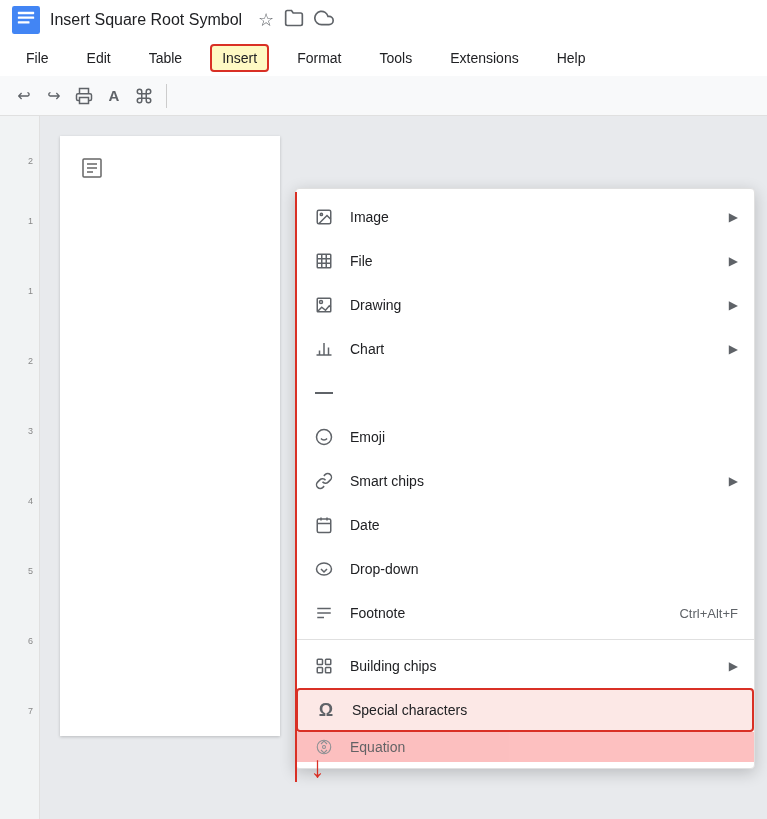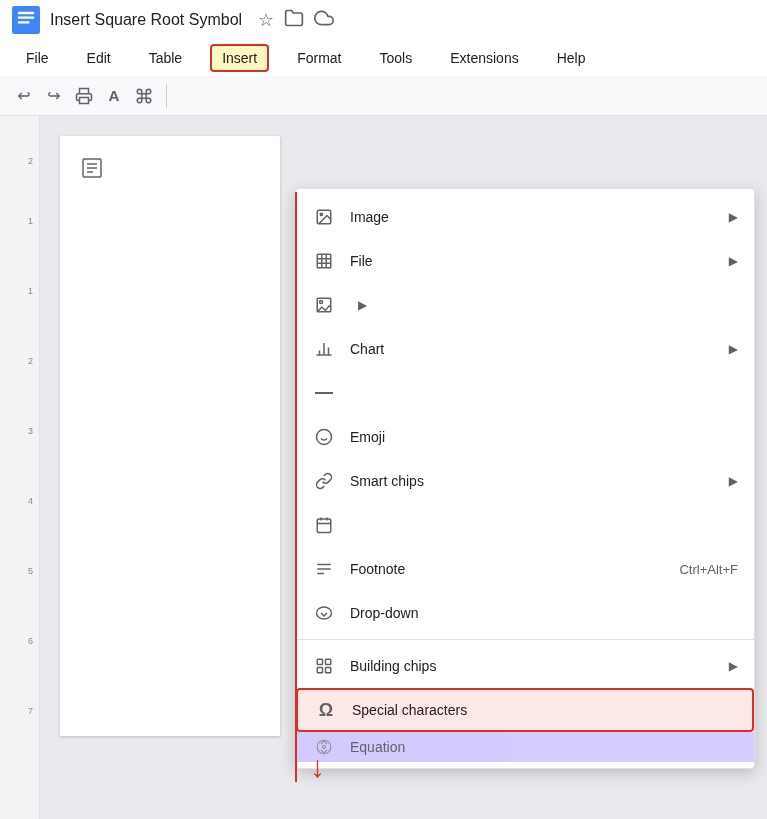--- a/index.html
+++ b/index.html
@@ -193,21 +193,21 @@
     }
 
     
     .equation-partial {
       display: flex;
       align-items: center;
       padding: 8px 16px;
       font-size: 14px;
       color: #202124;
       height: 44px;
-      background: #c4b5fd;
+      background: #fca5a5;
     }
     .equation-icon-wrap {
       width: 24px;
       height: 24px;
       margin-right: 14px;
       display: flex;
       align-items: center;
       justify-content: center;
       font-size: 16px;
       color: #5f6368;
@@ -337,20 +337,21 @@
     </div>
 
     <div class="menu-option">
       <div class="menu-option-icon">
         <svg width="18" height="18" viewBox="0 0 24 24" fill="none" stroke="#5f6368" stroke-width="2">
           <rect x="3" y="3" width="18" height="18" rx="1"></rect>
           <circle cx="8" cy="8" r="2"></circle>
           <path d="M3 21 L9 15 L14 19 L19 13 L21 15"></path>
         </svg>
       </div>
+      <span class="menu-option-label">Drawing</span>
       <span class="menu-option-arrow">▶</span>
     </div>
 
     <div class="menu-option">
       <div class="menu-option-icon">
         <svg width="18" height="18" viewBox="0 0 24 24" fill="none" stroke="#5f6368" stroke-width="2">
           <line x1="18" y1="20" x2="18" y2="10"></line>
           <line x1="12" y1="20" x2="12" y2="4"></line>
           <line x1="6" y1="20" x2="6" y2="14"></line>
           <line x1="2" y1="20" x2="22" y2="20"></line>
@@ -393,42 +394,43 @@
 
     <div class="menu-option">
       <div class="menu-option-icon">
         <svg width="18" height="18" viewBox="0 0 24 24" fill="none" stroke="#5f6368" stroke-width="2">
           <rect x="3" y="4" width="18" height="18" rx="2" ry="2"></rect>
           <line x1="16" y1="2" x2="16" y2="6"></line>
           <line x1="8" y1="2" x2="8" y2="6"></line>
           <line x1="3" y1="10" x2="21" y2="10"></line>
         </svg>
       </div>
+      <span class="menu-option-label">Date</span>
+    </div>
+
+    <div class="menu-option">
+      <div class="menu-option-icon">
+        <svg width="18" height="18" viewBox="0 0 24 24" fill="none" stroke="#5f6368" stroke-width="2">
+          <ellipse cx="12" cy="12" rx="10" ry="8"></ellipse>
+          <polyline points="8 12 12 16 16 12"></polyline>
+        </svg>
+      </div>
+      <span class="menu-option-label">Drop-down</span>
     </div>
 
     <div class="menu-option">
       <div class="menu-option-icon">
         <svg width="18" height="18" viewBox="0 0 24 24" fill="none" stroke="#5f6368" stroke-width="2">
           <line x1="3" y1="6" x2="21" y2="6"></line>
           <line x1="3" y1="12" x2="21" y2="12"></line>
           <line x1="3" y1="18" x2="12" y2="18"></line>
         </svg>
       </div>
       <span class="menu-option-label">Footnote</span>
       <span class="menu-option-shortcut">Ctrl+Alt+F</span>
-    </div>
-
-    <div class="menu-option">
-      <div class="menu-option-icon">
-        <svg width="18" height="18" viewBox="0 0 24 24" fill="none" stroke="#5f6368" stroke-width="2">
-          <ellipse cx="12" cy="12" rx="10" ry="8"></ellipse>
-          <polyline points="8 12 12 16 16 12"></polyline>
-        </svg>
-      </div>
-      <span class="menu-option-label">Drop-down</span>
     </div>
 
     <div class="menu-divider"></div>
 
     <div class="menu-option">
       <div class="menu-option-icon">
         <svg width="18" height="18" viewBox="0 0 24 24" fill="none" stroke="#5f6368" stroke-width="2">
           <rect x="3" y="3" width="7" height="7" rx="1"></rect>
           <rect x="14" y="3" width="7" height="7" rx="1"></rect>
           <rect x="3" y="14" width="7" height="7" rx="1"></rect>

